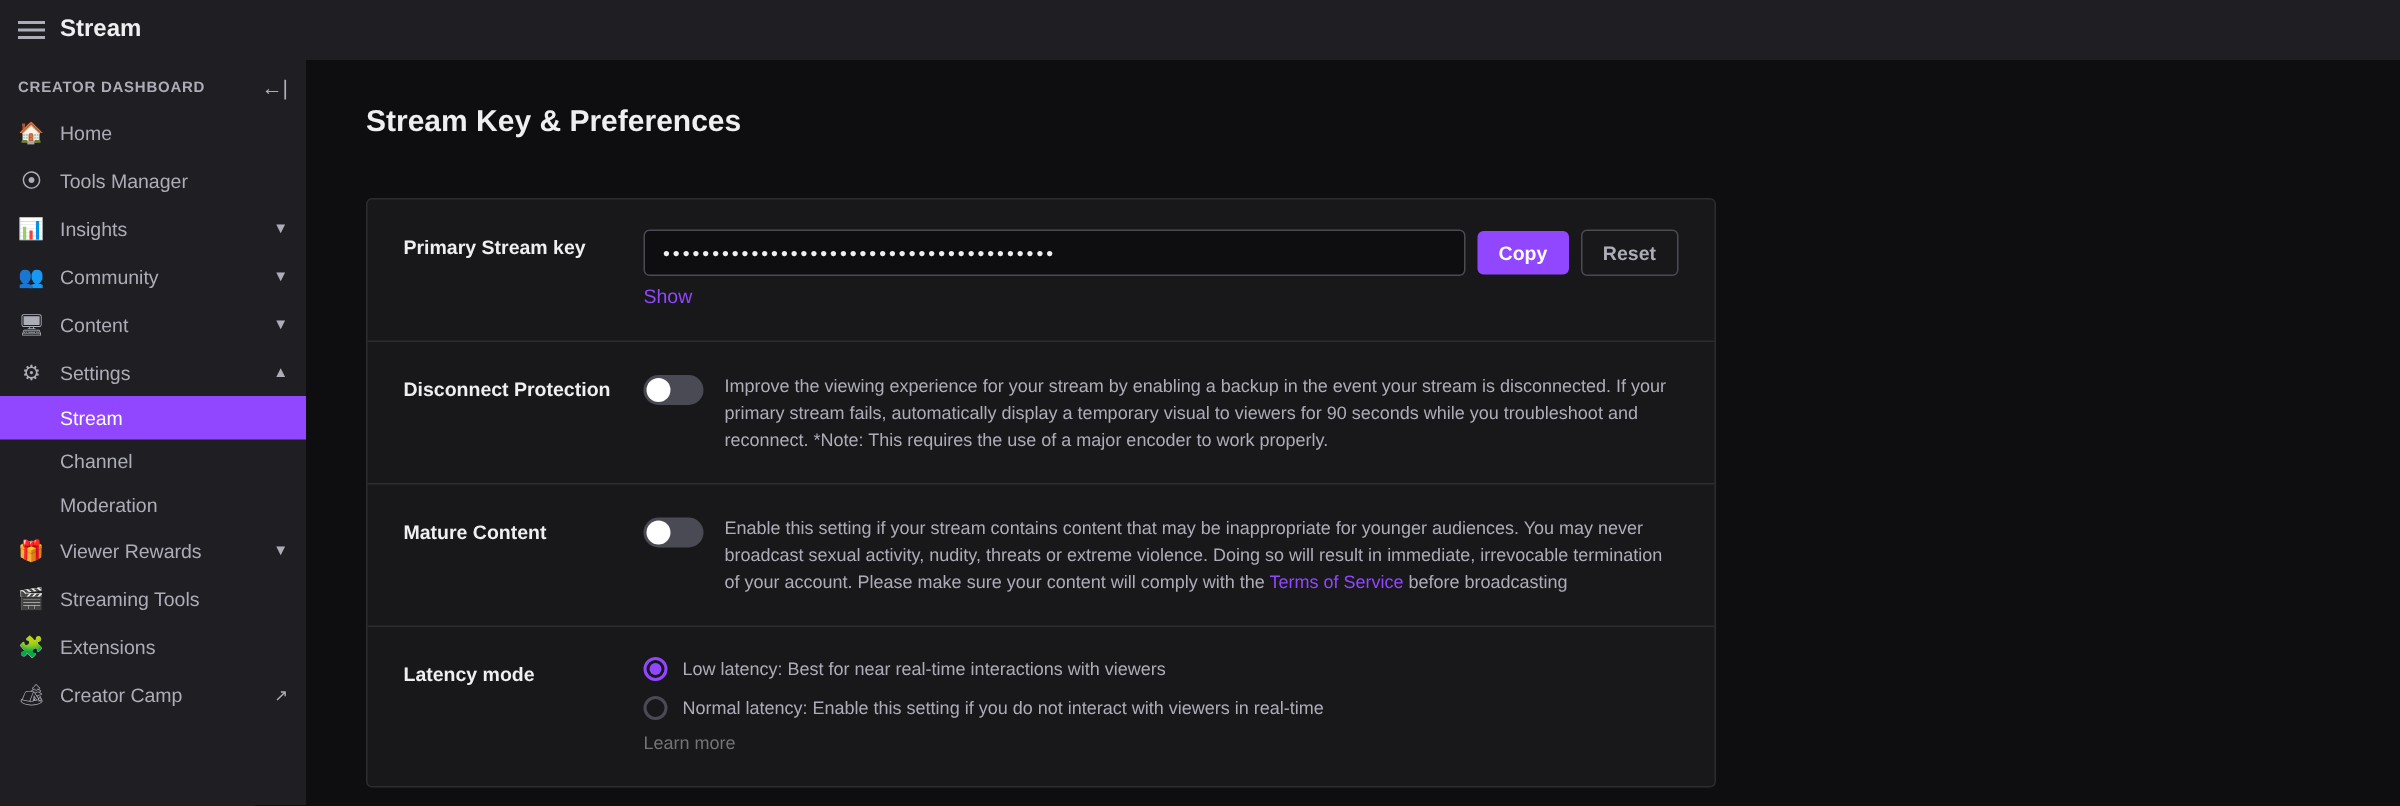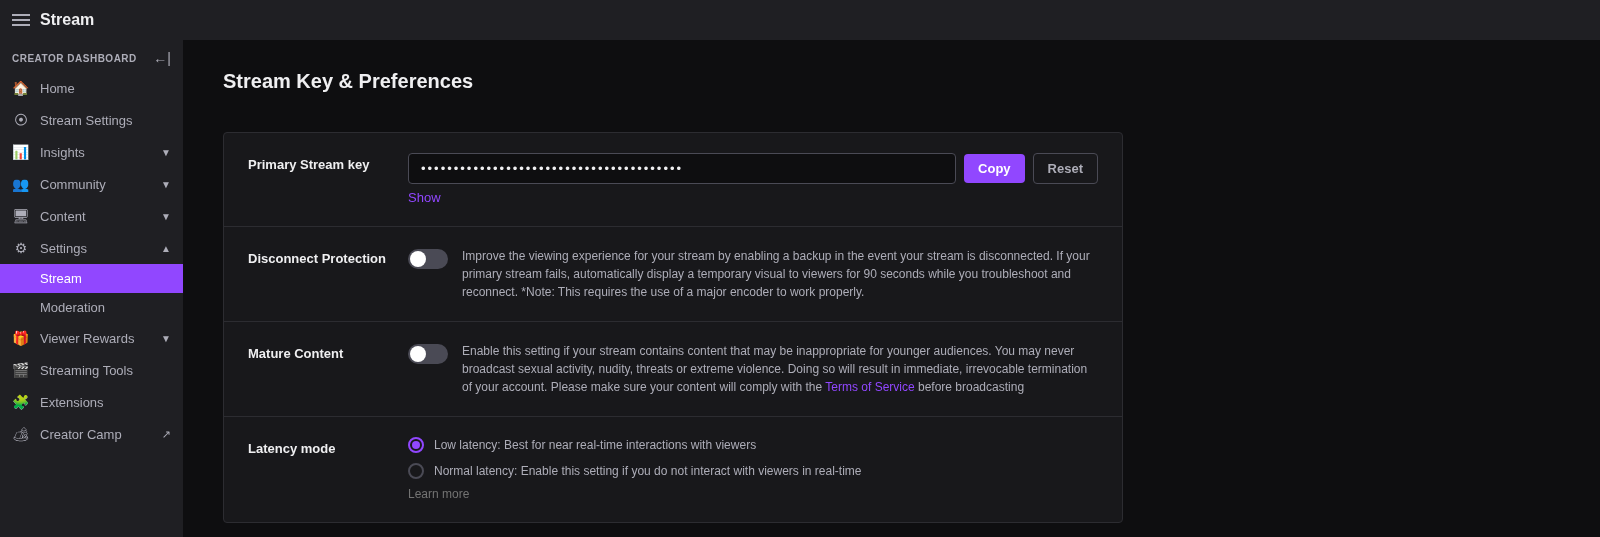--- a/index.html
+++ b/index.html
@@ -43,21 +43,21 @@
 
     
     .layout {
       display: flex;
       flex: 1;
       overflow: hidden;
     }
 
     
     .sidebar {
-      width: 183px;
+      width: 204px;
       background: #1f1f23;
       flex-shrink: 0;
       overflow-y: auto;
       padding-bottom: 10px;
     }
     .sidebar-header {
       padding: 10px 12px 6px;
       display: flex;
       align-items: center;
       justify-content: space-between;
@@ -303,21 +303,21 @@
       <span class="sidebar-header-icon">←|</span>
     </div>
 
     <div class="sidebar-item">
       <span class="sidebar-item-icon">🏠</span>
       <span class="sidebar-item-label">Home</span>
     </div>
 
     <div class="sidebar-item">
       <span class="sidebar-item-icon">⦿</span>
-      <span class="sidebar-item-label">Stream Settings</span>
+      <span class="sidebar-item-label">Tools Manager</span>
     </div>
 
     <div class="sidebar-item">
       <span class="sidebar-item-icon">📊</span>
       <span class="sidebar-item-label">Insights</span>
       <span class="sidebar-item-chevron">▼</span>
     </div>
 
     <div class="sidebar-item">
       <span class="sidebar-item-icon">👥</span>
@@ -332,20 +332,23 @@
     </div>
 
     <div class="sidebar-item">
       <span class="sidebar-item-icon">⚙</span>
       <span class="sidebar-item-label">Settings</span>
       <span class="sidebar-item-chevron">▲</span>
     </div>
 
     <div class="sidebar-sub-item active" style="background:#9147ff; color:#fff;">
       <span>Stream</span>
+    </div>
+    <div class="sidebar-sub-item">
+      <span>Channel</span>
     </div>
     <div class="sidebar-sub-item">
       <span>Moderation</span>
     </div>
 
     <div class="sidebar-item">
       <span class="sidebar-item-icon">🎁</span>
       <span class="sidebar-item-label">Viewer Rewards</span>
       <span class="sidebar-item-chevron">▼</span>
     </div>

